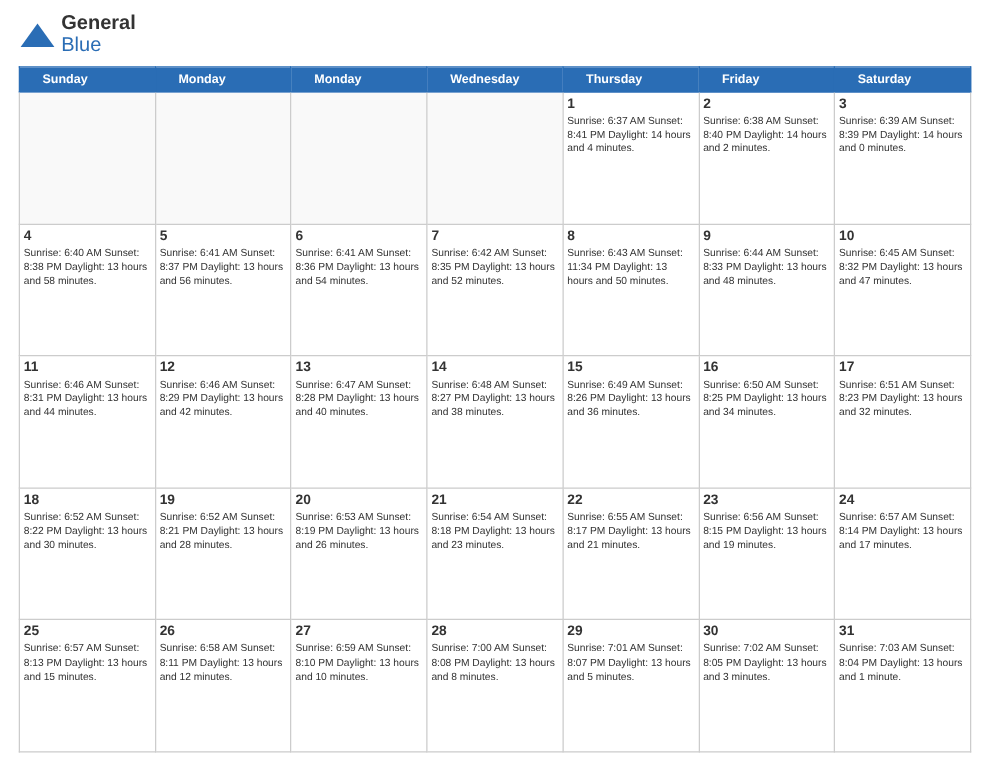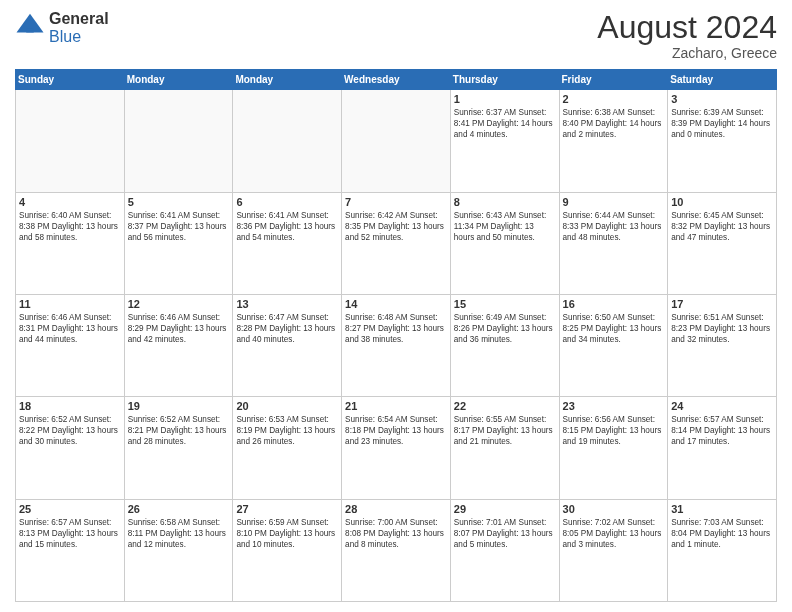--- a/index.html
+++ b/index.html
@@ -18,21 +18,21 @@
       flex-direction: column;
     }
     .header {
       display: flex;
       justify-content: space-between;
       align-items: flex-start;
       margin-bottom: 8px;
     }
     .logo {
       display: flex;
-      align-items: flex-start;
+      align-items: flex-end;
       gap: 4px;
     }
     .logo-text {
       display: flex;
       flex-direction: column;
       line-height: 1.1;
     }
     .logo-general {
       font-size: 16px;
       font-weight: bold;
@@ -63,21 +63,21 @@
     }
     .calendar {
       flex: 1;
       border-collapse: collapse;
       width: 100%;
       font-size: 9px;
     }
     .calendar th {
       background: #2a6db5;
       color: #fff;
-      padding: 4px 2px;
+      padding: 4px 18px;
       text-align: left;
       font-size: 10px;
       border: 1px solid #2a6db5;
     }
     .calendar td {
       border: 1px solid #ccc;
       vertical-align: top;
       padding: 3px 3px;
       width: calc(100%/7);
       height: 76px;
@@ -106,24 +106,20 @@
     <div class="logo">
       <svg class="logo-icon" viewBox="0 0 40 40">
         <polygon points="20,5 38,30 2,30" fill="#2a6db5"></polygon>
         <rect x="15" y="25" width="10" height="5" fill="#2a6db5"></rect>
       </svg>
       <div class="logo-text">
         <span class="logo-general">General</span>
         <span class="logo-blue">Blue</span>
       </div>
     </div>
-    <div class="title-block">
-      <h1>August 2024</h1>
-      <h2>Zacharo, Greece</h2>
-    </div>
   </div>
 
   <table class="calendar">
     <thead>
       <tr>
       <th>Sunday</th>
           <th>Monday</th>
           <th>Monday</th>
           <th>Wednesday</th>
           <th>Thursday</th>

